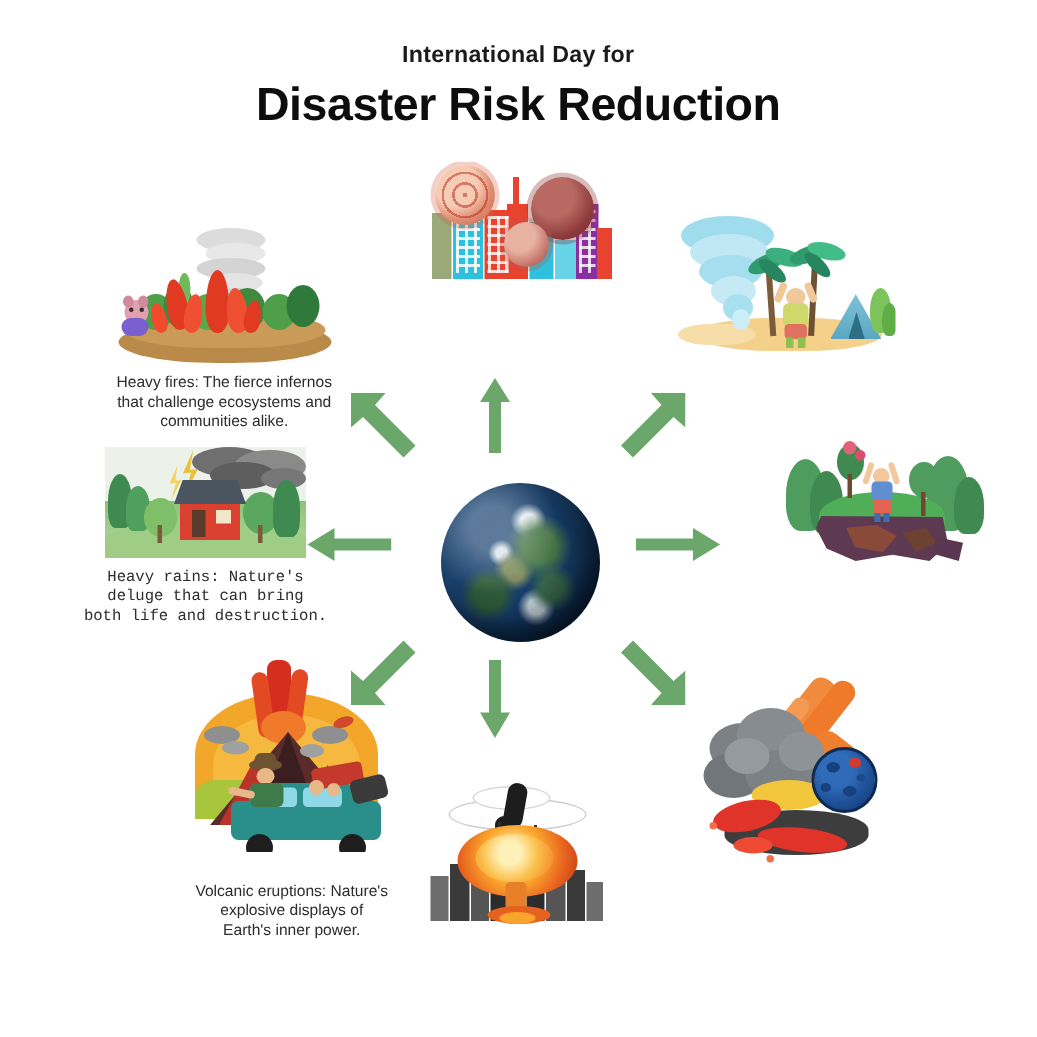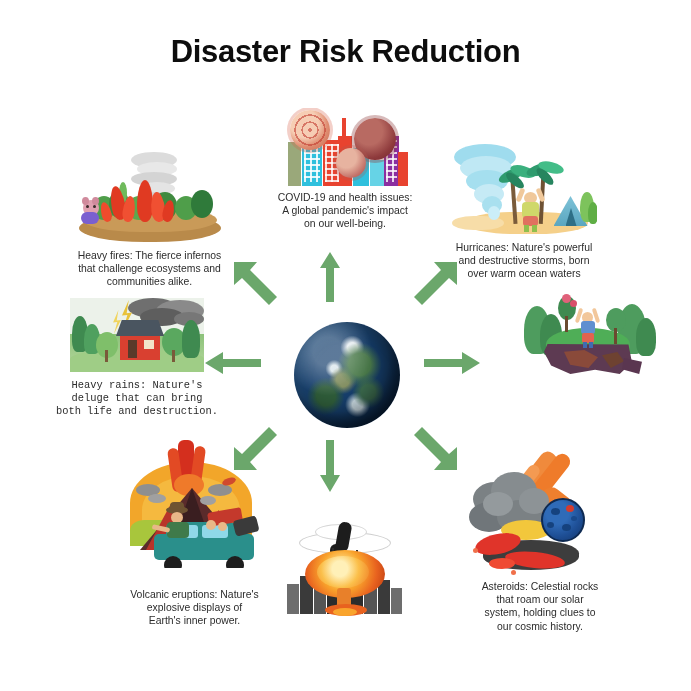--- a/index.html
+++ b/index.html
@@ -52,20 +52,21 @@
   
   .ill { position:relative; overflow:hidden; }
   .sh { position:absolute; }
 </style>
 </head>
 <body>
 
 <div class="stage">
 
   <div id="title-block">
+    <div id="title-sub">International Day for</div>
     <div id="title-main">Disaster Risk Reduction</div>
   </div>
 
   <div id="earth-wrap">
     <div id="earth"></div>
   </div>
 
   <div class="arrow" style="left:320px; top:252px; width:20px; height:50px;">
     <svg viewBox="0 0 20 50" preserveAspectRatio="none">
       <polygon points="10,0 20,16 14,16 14,50 6,50 6,16 0,16" fill="#6ba76b"></polygon>
@@ -128,23 +129,20 @@
 
       <div class="sh" style="left:24px;top:26px;width:16px;height:48px;background:repeating-linear-gradient(to bottom, rgba(255,255,255,.85) 0 2px, transparent 2px 6px), repeating-linear-gradient(to right, rgba(255,255,255,.85) 0 2px, transparent 2px 6px);"></div>
       <div class="sh" style="left:45px;top:36px;width:14px;height:38px;background:repeating-linear-gradient(to bottom, rgba(255,255,255,.8) 0 2px, transparent 2px 6px), repeating-linear-gradient(to right, rgba(255,255,255,.8) 0 2px, transparent 2px 6px);"></div>
       <div class="sh" style="left:106px;top:32px;width:11px;height:42px;background:repeating-linear-gradient(to bottom, rgba(255,255,255,.8) 0 2px, transparent 2px 6px), repeating-linear-gradient(to right, rgba(255,255,255,.8) 0 2px, transparent 2px 6px);"></div>
 
       <div class="sh" style="left:10px;top:2px;width:40px;height:40px;border-radius:50%;background:radial-gradient(circle at 36% 34%, #f6cdb4 0 38%, #e08e72 62%, #c4624c 100%);box-shadow:0 0 0 3px rgba(214,96,72,.30);"></div>
       <div class="sh" style="left:12px;top:4px;width:36px;height:36px;border-radius:50%;background:radial-gradient(circle at 28% 26%, rgba(196,60,44,.0) 0 18%, rgba(196,60,44,.0) 100%), repeating-radial-gradient(circle at 50% 50%, rgba(190,50,40,.55) 0 1.6px, transparent 1.6px 7px);"></div>
       <div class="sh" style="left:74px;top:10px;width:42px;height:42px;border-radius:50%;background:radial-gradient(circle at 36% 32%, #b86a62 0 34%, #8e3a3c 68%, #6e262c 100%);box-shadow:0 0 0 3px rgba(140,56,58,.35);"></div>
       <div class="sh" style="left:56px;top:40px;width:30px;height:30px;border-radius:50%;background:radial-gradient(circle at 34% 32%, #e7b3a0 0 36%, #c4736a 70%, #9c4a46 100%);box-shadow:0 0 0 3px rgba(180,90,80,.30);"></div>
     </div>
-    <div class="caption" style="margin-top:5px;">COVID-19 and health issues:
-A global pandemic's impact
-on our well-being.</div>
   </div>
 
   <div class="node" style="left:424px; top:142px; width:200px;">
     <div class="ill" style="width:145px;height:95px;margin:0 auto;">
 
       <div class="sh" style="left:12px;top:70px;width:124px;height:22px;border-radius:50%/60%;background:#f5d08a;"></div>
       <div class="sh" style="left:0px;top:74px;width:52px;height:14px;border-radius:50%/60%;background:#f7dda8;"></div>
 
       <div class="sh" style="left:2px;top:2px;width:62px;height:26px;border-radius:50%;background:#9fdcee;"></div>
       <div class="sh" style="left:8px;top:14px;width:52px;height:24px;border-radius:50%;background:#bfe8f4;"></div>
@@ -170,23 +168,20 @@
       <div class="sh" style="left:80px;top:83px;width:5px;height:7px;background:#8fbf4d;"></div>
       <div class="sh" style="left:66px;top:46px;width:5px;height:14px;border-radius:3px;background:#f0c89a;transform:rotate(22deg);"></div>
       <div class="sh" style="left:86px;top:46px;width:5px;height:14px;border-radius:3px;background:#f0c89a;transform:rotate(-22deg);"></div>
 
       <div class="sh" style="left:102px;top:54px;width:34px;height:30px;background:linear-gradient(to bottom,#7fc3d8,#5aa6c0);clip-path:polygon(50% 0,100% 100%,0 100%);"></div>
       <div class="sh" style="left:114px;top:66px;width:11px;height:18px;background:#2e6f86;clip-path:polygon(50% 0,100% 100%,0 100%);"></div>
 
       <div class="sh" style="left:128px;top:50px;width:14px;height:30px;border-radius:50% 50% 40% 40%;background:#7dc35c;"></div>
       <div class="sh" style="left:136px;top:60px;width:10px;height:22px;border-radius:50% 50% 40% 40%;background:#5fae45;"></div>
     </div>
-    <div class="caption" style="margin-top:4px;">Hurricanes: Nature's powerful
-and destructive storms, born
-over warm ocean waters</div>
   </div>
 
   <div class="node" style="left:492px; top:292px; width:192px;">
     <div class="ill" style="width:140px;height:85px;margin:0 auto;">
 
       <div class="sh" style="left:6px;top:14px;width:26px;height:48px;border-radius:50% 50% 36% 36%;background:#4e9c5e;"></div>
       <div class="sh" style="left:22px;top:22px;width:22px;height:42px;border-radius:50% 50% 36% 36%;background:#3f8a50;"></div>
       <div class="sh" style="left:100px;top:12px;width:28px;height:50px;border-radius:50% 50% 36% 36%;background:#4e9c5e;"></div>
       <div class="sh" style="left:118px;top:26px;width:20px;height:38px;border-radius:50% 50% 36% 36%;background:#3f8a50;"></div>
 
@@ -238,24 +233,20 @@
       <div class="sh" style="left:97px;top:76px;width:9px;height:7px;border-radius:50%;background:#15427e;"></div>
       <div class="sh" style="left:106px;top:68px;width:6px;height:5px;border-radius:50%;background:#1a4a8c;"></div>
 
       <div class="sh" style="left:18px;top:92px;width:96px;height:30px;border-radius:50%/44%;background:#3d3d3d;"></div>
       <div class="sh" style="left:10px;top:86px;width:46px;height:20px;border-radius:50%/50%;background:#e0342a;transform:rotate(-12deg);"></div>
       <div class="sh" style="left:40px;top:104px;width:60px;height:16px;border-radius:50%/50%;background:#e0342a;transform:rotate(6deg);"></div>
       <div class="sh" style="left:24px;top:110px;width:26px;height:11px;border-radius:50%;background:#ef4a33;"></div>
       <div class="sh" style="left:8px;top:100px;width:5px;height:5px;border-radius:50%;background:#f0704a;"></div>
       <div class="sh" style="left:46px;top:122px;width:5px;height:5px;border-radius:50%;background:#f0704a;"></div>
     </div>
-    <div class="caption" style="margin-top:4px;">Asteroids: Celestial rocks
-that roam our solar
-system, holding clues to
-our cosmic history.</div>
   </div>
 
   <div class="node" style="left:252px; top:516px; width:186px;">
     <div class="ill" style="width:128px;height:96px;margin:6px auto 0;">
 
       <div class="sh" style="left:18px;top:10px;width:92px;height:22px;border-radius:50%;background:#ffffff;border:1px solid #cfcfcf;"></div>
       <div class="sh" style="left:34px;top:2px;width:52px;height:16px;border-radius:50%;background:#ffffff;border:1px solid #d6d6d6;"></div>
 
       <div class="sh" style="left:56px;top:0px;width:13px;height:30px;border-radius:6px;background:#1d1d1d;transform:rotate(10deg);"></div>
       <div class="sh" style="left:49px;top:22px;width:12px;height:22px;border-radius:6px;background:#1d1d1d;"></div>

